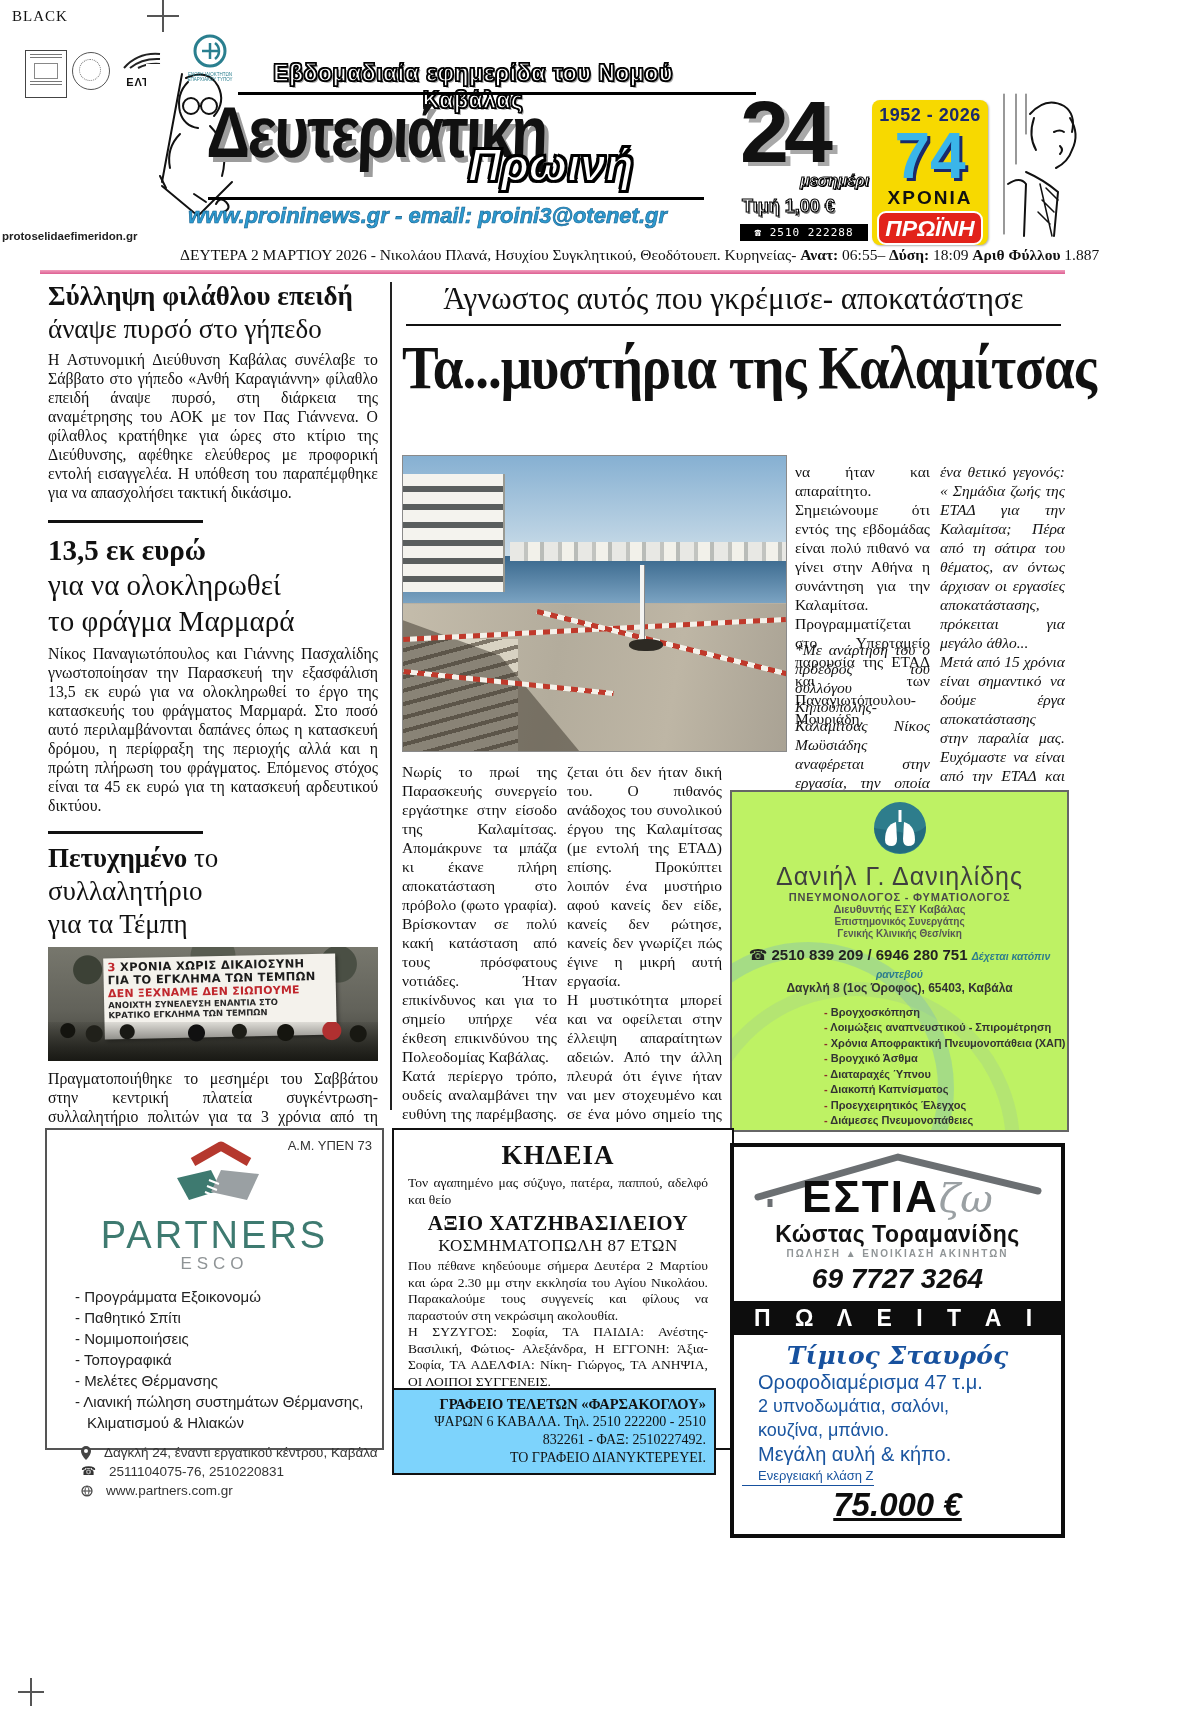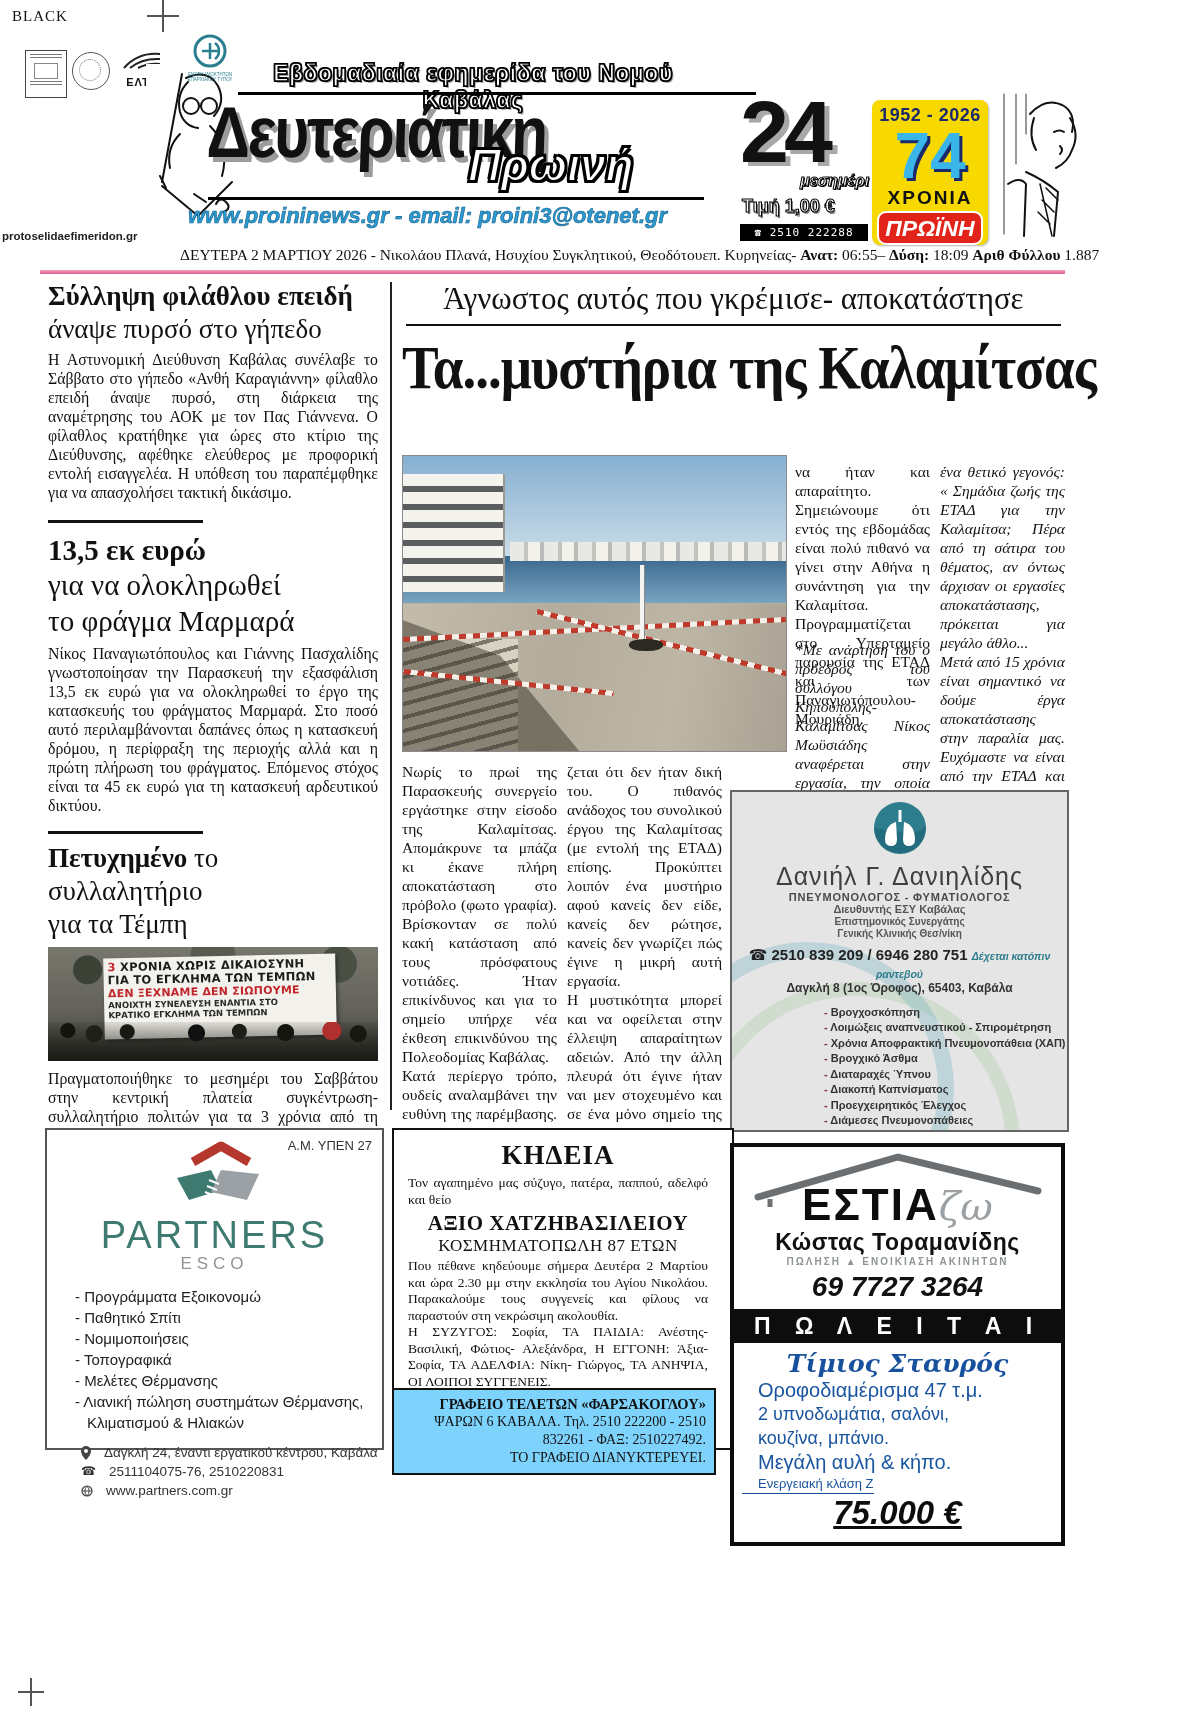--- a/index.html
+++ b/index.html
@@ -88,21 +88,21 @@
   .k-prom{position:absolute;left:0;top:50%;width:100%;height:50%;
      background:linear-gradient(100deg,#c4bcab 0%,#b3ac9c 40%,#beb6a5 70%,#a9a294 100%);}
   .k-shadow{position:absolute;left:0;top:46%;width:46%;height:54%;background:rgba(58,52,42,.5);
      clip-path:polygon(0 18%,55% 40%,100% 100%,0 100%);}
   .k-steps{position:absolute;left:0;top:62%;width:30%;height:38%;
      background:repeating-linear-gradient(165deg,#d8d2c2 0 9px,#7e7668 9px 13px);}
   .k-tape{position:absolute;height:5px;background:repeating-linear-gradient(90deg,#c0392b 0 7px,#f5f1ea 7px 14px);}
   .k-pole{position:absolute;width:4px;background:#f4f4f2;box-shadow:1px 0 0 #888;}
   .k-base{position:absolute;width:34px;height:12px;background:#2d2a24;border-radius:45%;}
   
-  .docbox{background:#e5e5e5;border:2px solid #666;overflow:hidden;font-family:"Liberation Sans","DejaVu Sans",sans-serif;}
+  .docbox{background:#bef264;border:2px solid #666;overflow:hidden;font-family:"Liberation Sans","DejaVu Sans",sans-serif;}
   .doc-swoosh1{position:absolute;left:-70px;top:150px;width:260px;height:260px;border-radius:50%;
      border:16px solid rgba(120,180,195,.35);}
   .doc-swoosh2{position:absolute;left:-40px;top:190px;width:300px;height:300px;border-radius:50%;
      border:14px solid rgba(160,200,150,.30);}
   .doc-name{font-size:25px;color:#3f3f3f;letter-spacing:1px;text-align:center;}
   .doc-spec{font-size:11px;font-weight:bold;color:#4a4a4a;letter-spacing:.8px;text-align:center;}
   .doc-title{font-size:10px;font-weight:bold;color:#555;text-align:center;line-height:12.5px;}
   .doc-phone{font-size:15px;font-weight:bold;color:#222;text-align:center;}
   .doc-appt{font-size:10.5px;font-style:italic;color:#2e7d8c;}
   .doc-addr{font-size:12px;font-weight:bold;color:#333;text-align:center;}
@@ -362,21 +362,21 @@
         <div class="doc-srv">Διακοπή Καπνίσματος</div>
         <div class="doc-srv">Προεγχειρητικός Έλεγχος</div>
         <div class="doc-srv">Διάμεσες Πνευμονοπάθειες</div>
       </div>
       
       
     </div>
   </div>
 
   <div class="abs pbox" style="left:45px;top:1128px;width:335px;height:318px;">
-    <div class="abs p-reg" style="right:10px;top:8px;">Α.Μ. ΥΠΕΝ 27</div>
+    <div class="abs p-reg" style="right:10px;top:8px;">Α.Μ. ΥΠΕΝ 73</div>
     <div style="text-align:center;padding-top:10px;">
       <svg width="104" height="72" viewBox="0 0 104 72">
         <path d="M30 22 L58 6 L86 22" fill="none" stroke="#b5382e" stroke-width="9" stroke-linejoin="round"></path>
         <path d="M14 38 L48 30 L58 50 L26 60 Z" fill="#3e7a70"></path>
         <path d="M96 34 L58 30 L48 52 L84 60 Z" fill="#9aa0a3"></path>
         <path d="M46 40 l10 4 M44 46 l10 4 M42 52 l10 4" stroke="#fff" stroke-width="2" fill="none"></path>
       </svg>
       <div class="p-brand">PARTNERS</div>
       <div class="p-esco">ESCO</div>
     </div>
@@ -422,21 +422,21 @@
   </div>
 
   <div class="abs fbox" style="left:392px;top:1388px;width:304px;">
     <div class="f-l1">ΓΡΑΦΕΙΟ ΤΕΛΕΤΩΝ «ΦΑΡΣΑΚΟΓΛΟΥ»</div>
     <div class="f-l">ΨΑΡΩΝ 6 ΚΑΒΑΛΑ. Τηλ. 2510 222200 - 2510</div>
     <div class="f-l">832261 - ΦΑΞ: 2510227492.</div>
     <div class="f-l">ΤΟ ΓΡΑΦΕΙΟ ΔΙΑΝΥΚΤΕΡΕΥΕΙ.</div>
   </div>
 
   <div class="abs ebox" style="left:730px;top:1143px;width:327px;">
-    <div style="text-align:center;padding-top:20px;position:relative;">
+    <div style="text-align:center;padding-top:12px;position:relative;">
       <svg class="abs" style="left:16px;top:4px;" width="295" height="56" viewBox="0 0 295 56">
         <path d="M8 46 L148 6 L288 40" fill="none" stroke="#6b6f72" stroke-width="7" stroke-linecap="round"></path>
         <path d="M20 48 L20 56" stroke="#6b6f72" stroke-width="5"></path>
       </svg>
       <div style="position:relative;padding-top:16px;">
         <span class="e-brand">ΕΣΤΙΑ</span><span class="e-script">ζω</span>
       </div>
       <div class="e-owner">Κώστας Τοραμανίδης</div>
       <div class="e-sub">ΠΩΛΗΣΗ ▲ ΕΝΟΙΚΙΑΣΗ ΑΚΙΝΗΤΩΝ</div>
       <div class="e-phone" style="margin-top:4px;">69 7727 3264</div>

